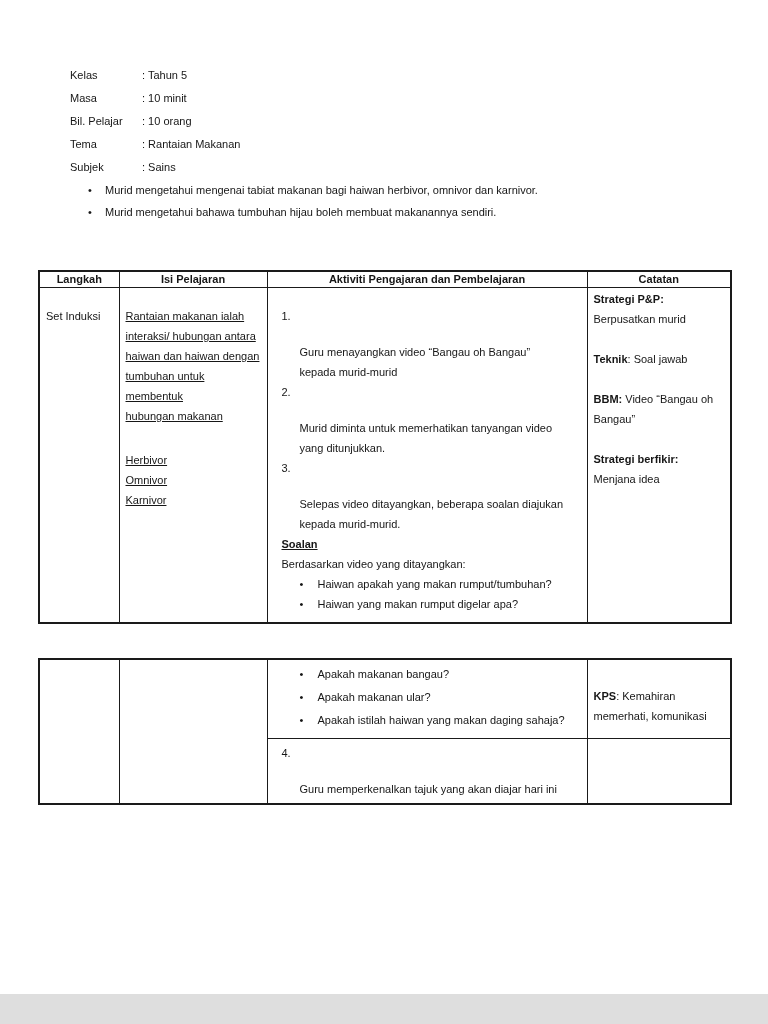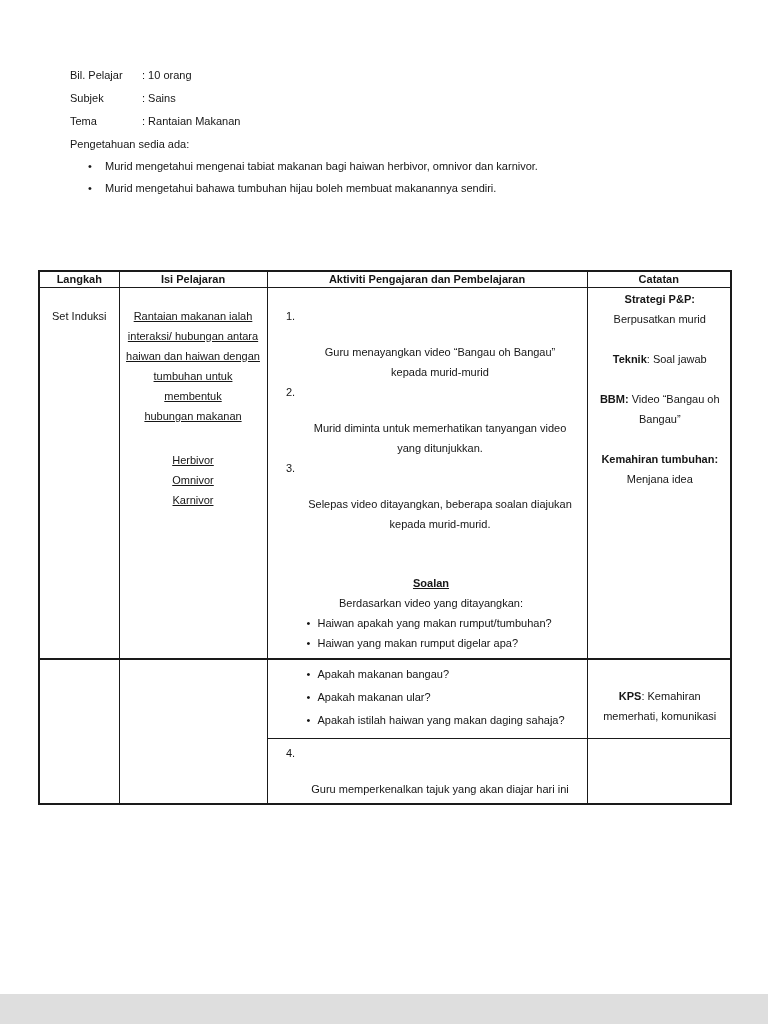--- a/index.html
+++ b/index.html
@@ -48,25 +48,24 @@
     padding: 1px 8px;
     height: 16px;
     line-height: 13px;
     vertical-align: middle;
   }
   td {
     font-size: 11px;
     vertical-align: top;
     line-height: 20px;
     padding: 0 6px;
-    text-align: center;
   }
   .pre { white-space: pre-line; }
   .bold { font-weight: bold; }
-  .u { text-decoration: underline; margin-top: 39px; }
+  .u { text-decoration: underline; }
   .gap { height: 20px; }
 
   tr.t1-body { height: 221px; }
   td.c-langkah { padding-top: 18px; }
   td.c-isi { padding-top: 18px; text-decoration: underline; }
   td.c-akt { padding: 18px 6px 8px 14px; }
   td.c-cat { padding: 1px 4px 6px 6px; }
   .terms { margin-top: 24px; }
 
   .num-item { display: flex; }
@@ -83,33 +82,40 @@
   td.c-akt3 { padding: 4px 6px 4px 14px; }
   .b-row2 { display: flex; margin-left: 18px; margin-bottom: 3px; }
 </style>
 </head>
 <body>
 
 <div class="page">
 
   <div class="abs meta">
     <div class="meta-row">
+      <span class="meta-label">Kelas</span>
+      <span class="meta-value">: Tahun 5</span>
+    </div>
+    <div class="meta-row">
+      <span class="meta-label">Masa</span>
+      <span class="meta-value">: 10 minit</span>
+    </div>
+    <div class="meta-row">
       <span class="meta-label">Bil. Pelajar</span>
       <span class="meta-value">: 10 orang</span>
     </div>
     <div class="meta-row">
+      <span class="meta-label">Tema</span>
+      <span class="meta-value">: Rantaian Makanan</span>
+    </div>
+    <div class="meta-row">
       <span class="meta-label">Subjek</span>
       <span class="meta-value">: Sains</span>
     </div>
-    <div class="meta-row">
-      <span class="meta-label">Tema</span>
-      <span class="meta-value">: Rantaian Makanan</span>
-    </div>
-
-    <div class="prior-heading">Pengetahuan sedia ada:</div>
+
 
     <div class="bullets">
       <div class="b-row">
         <span class="dot">•</span>
         <span>Murid mengetahui mengenai tabiat makanan bagi haiwan herbivor, omnivor  dan karnivor.</span>
       </div>
       <div class="b-row">
         <span class="dot">•</span>
         <span>Murid mengetahui bahawa tumbuhan hijau boleh membuat  makanannya sendiri.</span>
       </div>
@@ -181,21 +187,21 @@
           <div class="gap"></div>
           <div>
             <span class="bold">Teknik</span><span>: Soal jawab</span>
           </div>
           <div class="gap"></div>
           <div>
             <span class="bold">BBM:</span><span class="pre"> Video “Bangau oh
 Bangau”</span>
           </div>
           <div class="gap"></div>
-          <div class="bold">Kemahiran tumbuhan:</div>
+          <div class="bold">Strategi berfikir:</div>
           <div>Menjana idea</div>
         </td>
       </tr>
     </tbody>
   </table>
 
   <table class="t2">
     <colgroup>
       <col style="width:80px">
         <col style="width:148px">

